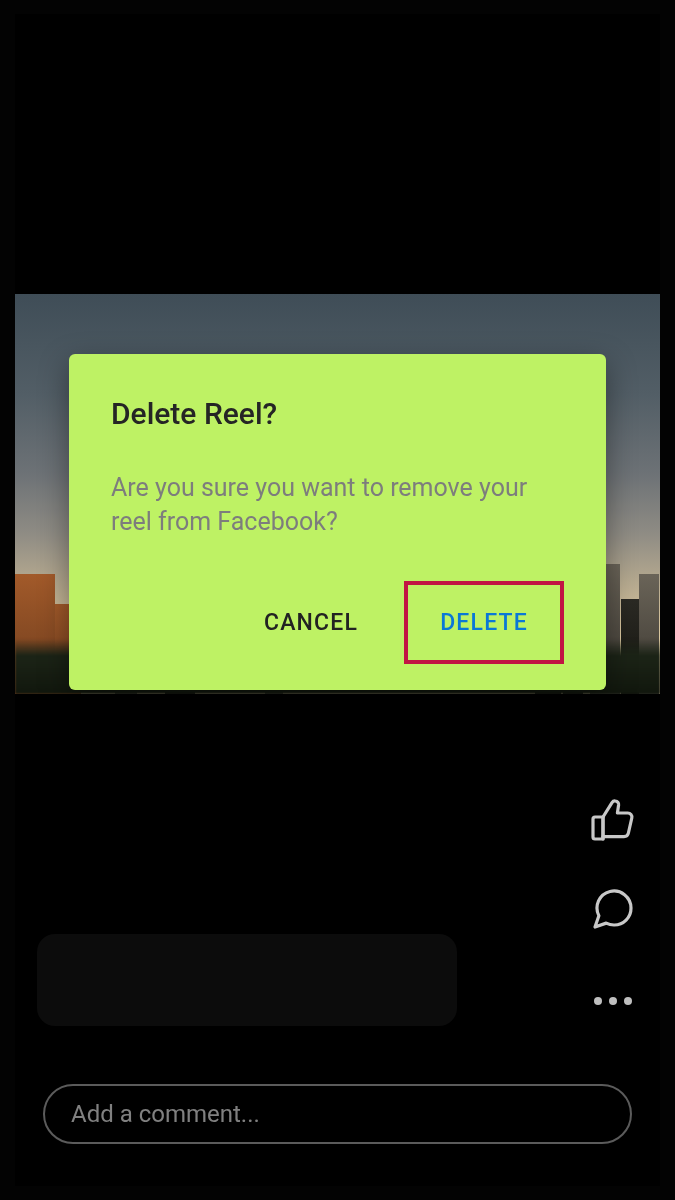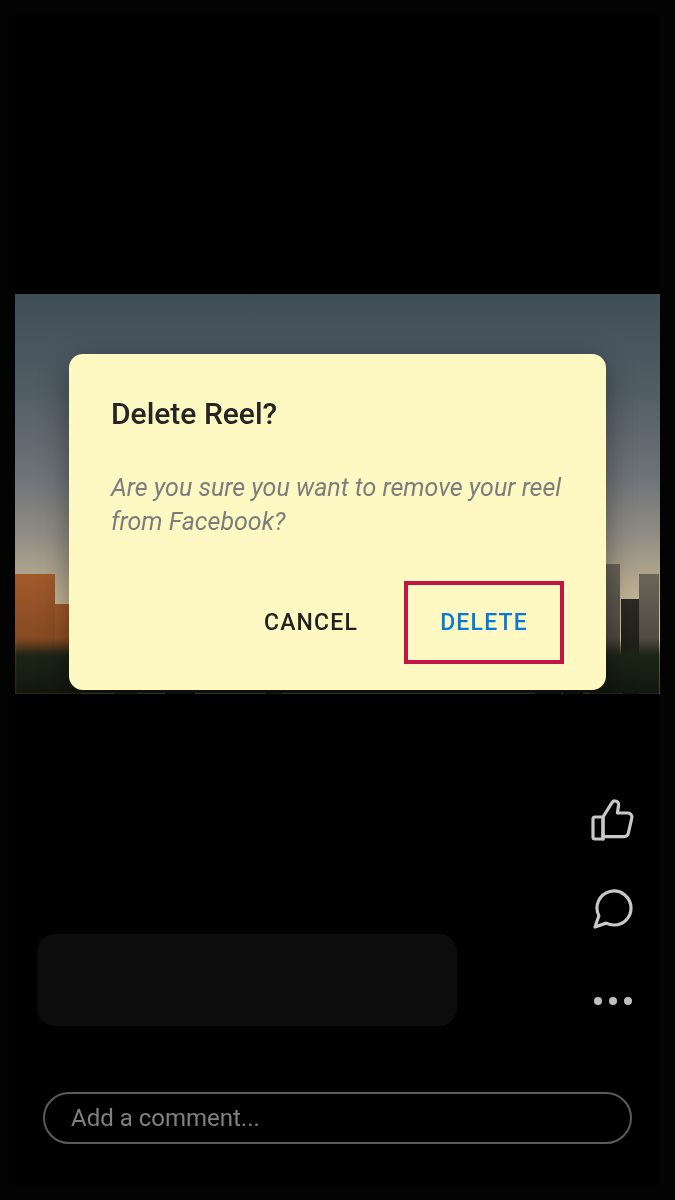--- a/index.html
+++ b/index.html
@@ -52,38 +52,37 @@
     background: linear-gradient(180deg, rgba(24,30,18,0) 0%, #1c2417 30%, #11170d 100%);
     filter: blur(1px);
   }
 
   
   .dialog {
     position: absolute;
     left: 54px;
     right: 54px;
     top: 340px;
-    background: #fef9c3;
-    border-radius: 14px;
+    background: #bef264;
+    border-radius: 6px;
     padding: 42px 42px 26px 42px;
     box-shadow: 0 10px 30px rgba(0,0,0,0.4);
   }
   .dialog-title {
     font-size: 30px;
     font-weight: 500;
     color: #252525;
     margin-bottom: 40px;
   }
   .dialog-message {
     font-size: 25px;
     line-height: 1.35;
     color: #7d7d7d;
     font-weight: 400;
     margin-bottom: 42px;
-    font-style: italic;
   }
   .dialog-actions {
     display: flex;
     justify-content: flex-end;
     align-items: center;
     gap: 28px;
   }
   .btn {
     font-size: 23px;
     font-weight: 500;
@@ -140,21 +139,21 @@
     background: #0c0c0c;
     border-radius: 18px;
   }
 
   
   .comment-bar {
     position: absolute;
     left: 28px;
     right: 28px;
     bottom: 42px;
-    height: 52px;
+    height: 60px;
     border: 2px solid #5b5b5b;
     border-radius: 40px;
     display: flex;
     align-items: center;
     padding: 0 26px;
   }
   .comment-placeholder {
     color: #808080;
     font-size: 24px;
     font-weight: 400;

